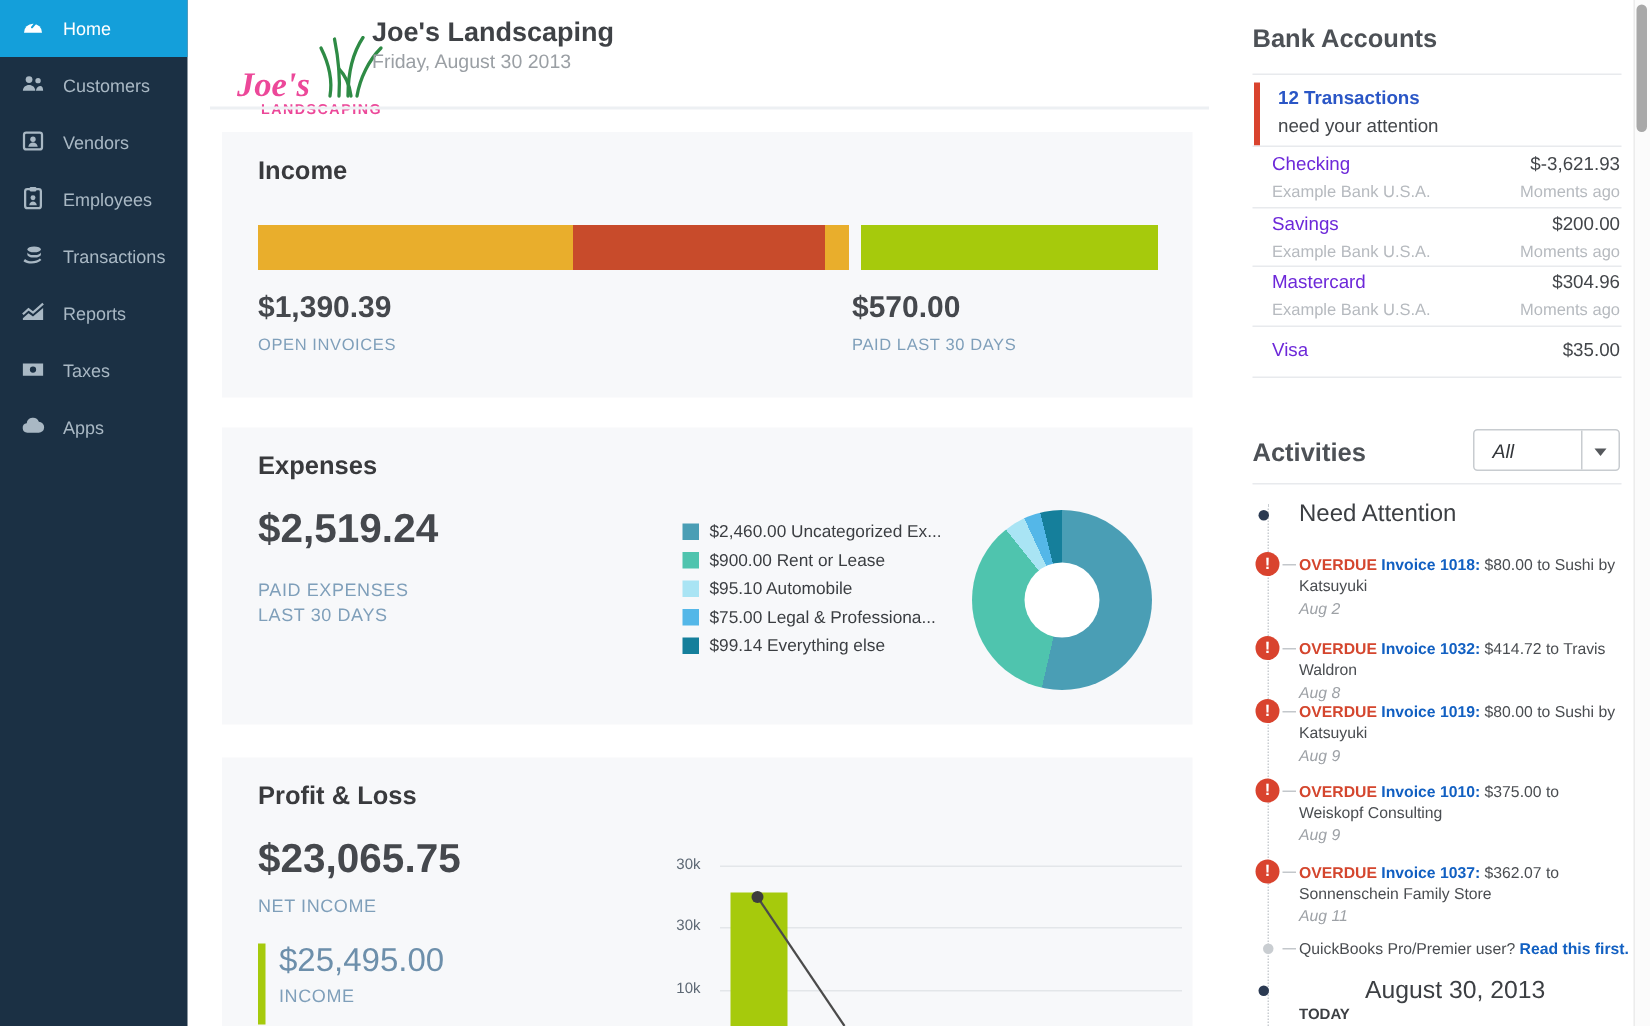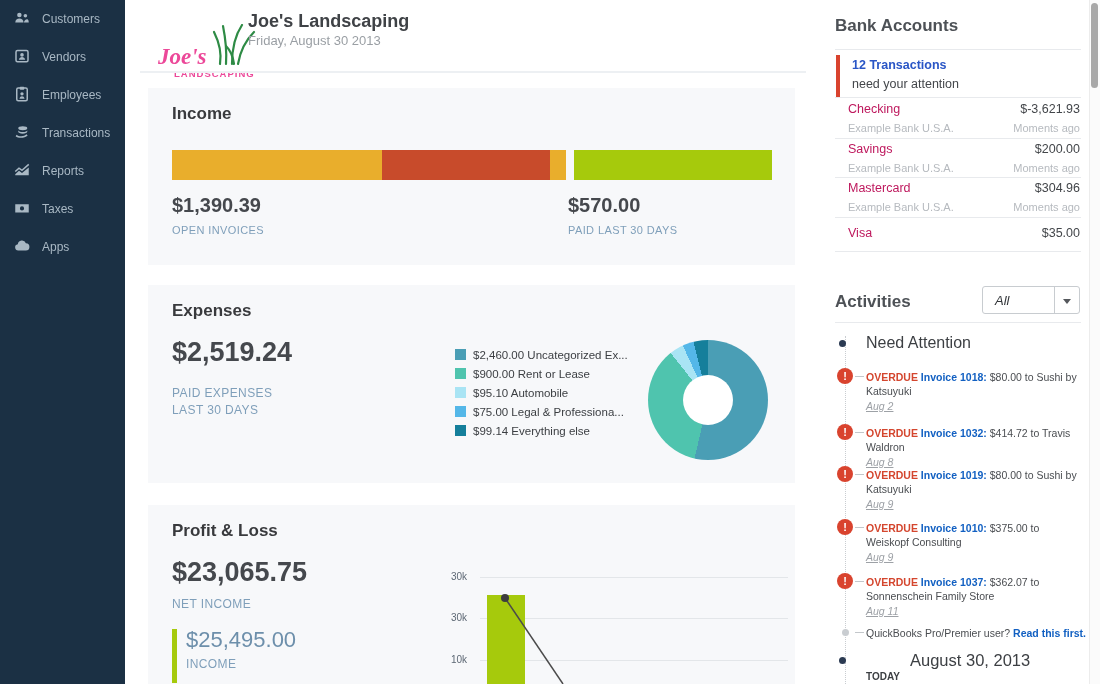--- a/index.html
+++ b/index.html
@@ -58,21 +58,21 @@
   .gridline { position:absolute; left:332px; width:308px; height:1px; background:#e3e6e9; }
   #pnl-bar { position:absolute; left:339px; top:90px; width:38px; height:89px; background:#a6ca0c; }
   #pnl-line-svg { position:absolute; left:0; top:0; pointer-events:none; }
 
   
   .panel-title { position:absolute; left:835px; font-size:17px; color:#4d5156; }
   .rdivider { position:absolute; left:835px; width:246px; height:1px; background:#e8eaed; }
   #bank-alert { position:absolute; left:836px; top:55px; width:245px; height:42px; border-left:4px solid #d9432e; padding:3px 0 0 12px; }
   #bank-alert .l1 { font-size:12.5px; font-weight:bold; color:#2a56c6; cursor:pointer; }
   #bank-alert .l2 { font-size:12.5px; color:#43464a; margin-top:5px; }
-  .acct-name { position:absolute; left:848px; font-size:12.5px; color:#be185d; }
+  .acct-name { position:absolute; left:848px; font-size:12.5px; color:#6d28d9; }
   .acct-amt  { position:absolute; right:20px; font-size:12.5px; color:#43464a; text-align:right; }
   .acct-sub  { position:absolute; left:848px; font-size:11px; color:#b6babf; }
   .acct-sub-r{ position:absolute; right:20px; font-size:11px; color:#b6babf; text-align:right; }
 
   
   #act-dropdown { position:absolute; left:982px; top:286px; width:98px; height:28px; background:#fff;
                   border:1px solid #c8ccd0; border-radius:3px; cursor:pointer;font-style:italic; }
   #act-dropdown .val { position:absolute; left:12px; top:6px; font-size:13px; color:#33363a; }
   #act-dropdown .caret-box { position:absolute; right:0; top:0; width:25px; height:100%; border-left:1px solid #c8ccd0; }
   #act-dropdown .caret { position:absolute; right:8px; top:12px; width:0; height:0;
@@ -80,36 +80,44 @@
   #timeline { position:absolute; left:845px; top:336px; height:348px; border-left:1px dotted #c9cdd1; }
   .tl-dot { position:absolute; width:7px; height:7px; border-radius:50%; background:#2b3a52; }
   .tl-dot.gray { background:#c9cdd1; }
   .alert-circle { position:absolute; left:837px; width:16px; height:16px; border-radius:50%; background:#d9432e;
                   color:#fff; font-size:11px; font-weight:bold; text-align:center; line-height:16px; }
   .tl-dash { position:absolute; left:855px; width:9px; height:1px; background:#c3c7cb; }
   .act-head { position:absolute; left:866px; font-size:16px; color:#3c3f43; }
   .act-item { position:absolute; left:866px; width:218px; font-size:10.5px; line-height:14px; color:#4a4d51; }
   .act-item .ov { color:#d4462e; font-weight:bold; }
   .act-item .inv { color:#1260c2; font-weight:bold; cursor:pointer; }
-  .act-item .dt { font-style:italic; color:#9da1a6; font-size:10.5px; margin-top:1px;text-decoration:underline; }
+  .act-item .dt { font-style:italic; color:#9da1a6; font-size:10.5px; margin-top:1px; }
   #promo { white-space:nowrap; }
   #promo .link { color:#1260c2; font-weight:bold; cursor:pointer; }
   #today-date { position:absolute; left:866px; top:651px; font-size:16.5px; color:#3c3f43;margin-left:44px; }
   #today-label { position:absolute; left:866px; top:671px; font-size:10px; font-weight:bold; color:#3c3f43; }
 
   
   #scrollbar-track { position:absolute; right:0; top:0; width:11px; height:684px; background:#fbfbfb; border-left:1px solid #ececec; }
   #scrollbar-thumb { position:absolute; right:2px; top:3px; width:7px; height:85px; border-radius:4px; background:#a8a8a8; cursor:pointer; }
 </style>
 </head>
 <body>
 
 <div id="frame">
 
   <nav id="sidebar">
+    <div class="nav-item active">
+      <span><svg width="18" height="18" viewBox="0 0 24 24" fill="currentColor">
+            <path d="M4 17a8 8 0 0 1 16 0z"></path>
+            <rect x="11" y="6" width="2" height="8" rx="1" transform="rotate(38 12 12)" fill="#fff" opacity="0"></rect>
+            <rect x="11.2" y="5.5" width="1.8" height="8" rx=".9" transform="rotate(40 12 11)" fill="#149fda"></rect>
+          </svg></span>
+      <span>Home</span>
+    </div>
     <div class="nav-item">
       <span><svg width="18" height="18" viewBox="0 0 24 24" fill="currentColor">
             <circle cx="8.5" cy="8" r="3"></circle>
             <path d="M3 18c0-3.2 2.5-5.2 5.5-5.2S14 14.8 14 18z"></path>
             <circle cx="16.5" cy="9" r="2.4"></circle>
             <path d="M14.6 18c.3-2.6 1.9-4.3 4.3-4.3 1.4 0 2.1 2.3 2.1 4.3z"></path>
           </svg></span>
       <span>Customers</span>
     </div>
     <div class="nav-item">

